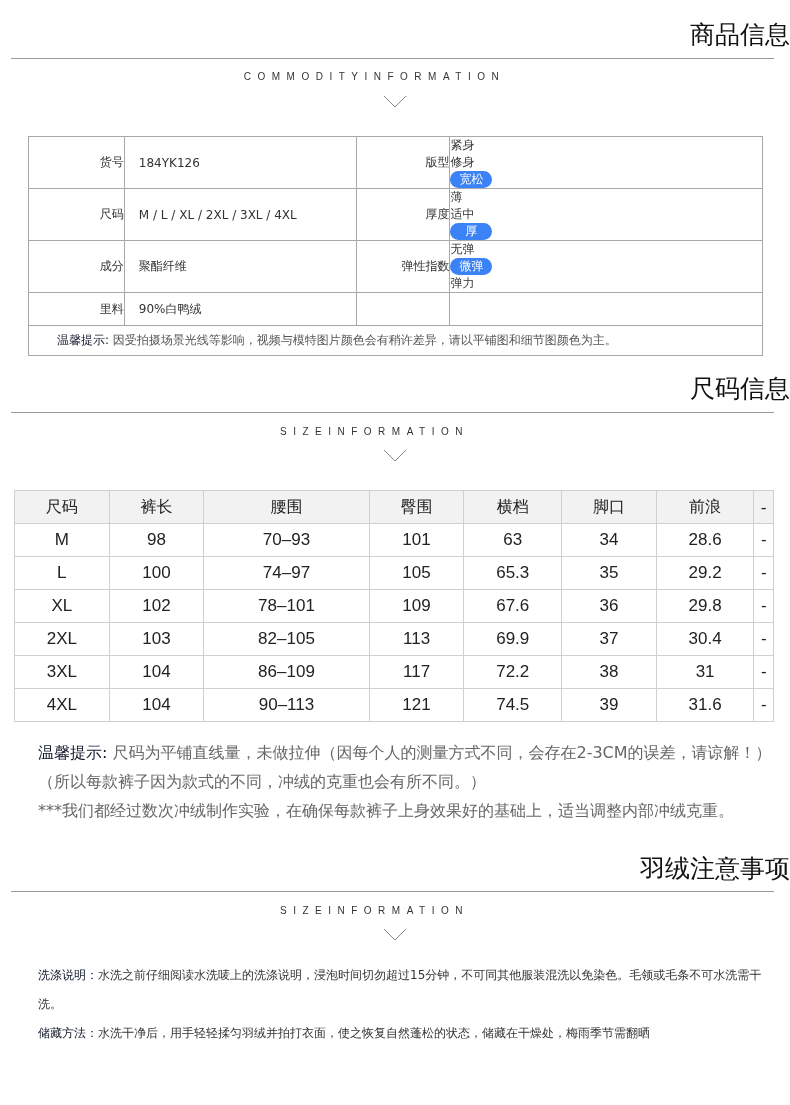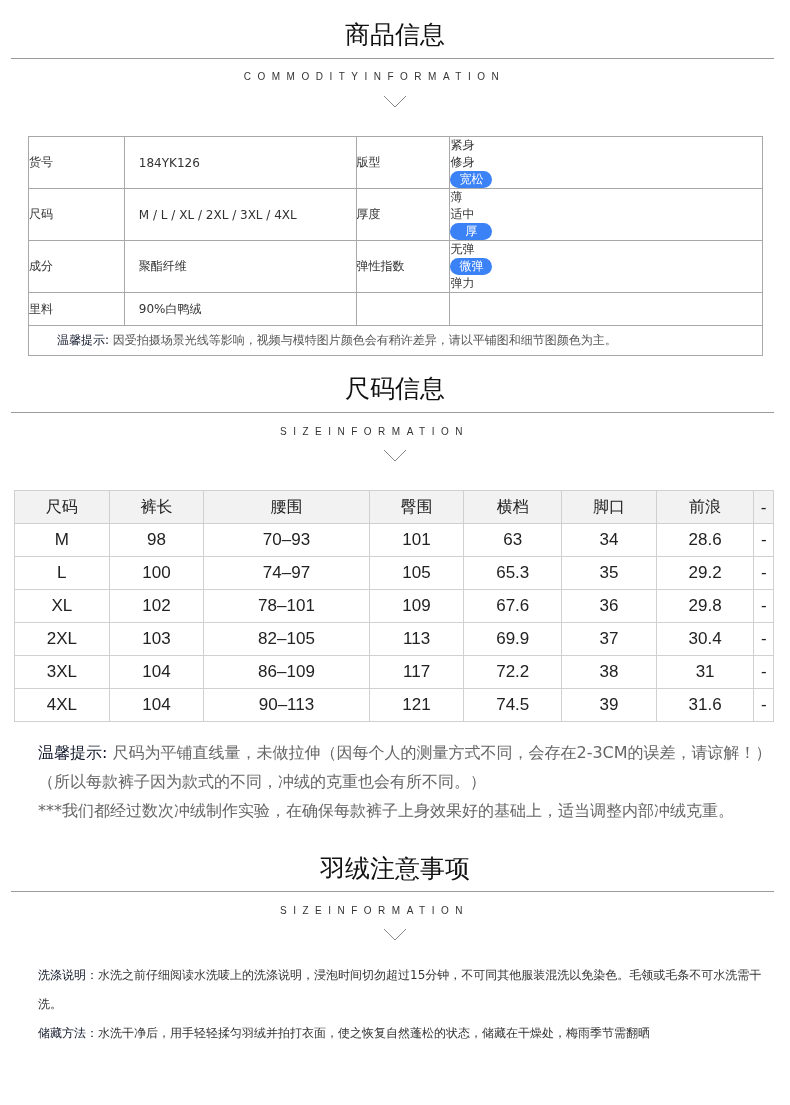--- a/index.html
+++ b/index.html
@@ -1,28 +1,28 @@
 <!DOCTYPE html>
 <html><head>
 <meta charset="utf-8">
 <style>
   * { box-sizing: border-box; margin: 0; padding: 0; }
   html, body { width: 790px; height: 1105px; background: #ffffff; overflow: hidden; }
   body { font-family: "DejaVu Sans", "Liberation Sans", sans-serif; color: #333; position: relative; }
 
-  .section-head { position: absolute; left: 0; width: 790px; text-align: center; }
+  .section-head { position: absolute; left: 0; width: 790px; text-align: right; }
   .section-title { font-family: "DejaVu Serif", "Liberation Serif", serif; font-size: 25px; color: #111; letter-spacing: 0px; line-height: 30px; height: 30px; }
   .section-rule { position: absolute; left: 11px; width: 763px; height: 1px; background: #9a9a9a; }
   .section-sub { position: absolute; left: 0; width: 749px; text-align: center; font-family: "Liberation Sans", sans-serif; font-size: 10px; letter-spacing: 6.5px; color: #333; }
   .chevron { position: absolute; left: 383px; width: 24px; height: 14px; }
 
   
   .info-table { position: absolute; left: 28px; top: 136px; width: 735px; border-collapse: collapse; font-size: 12px; color: #333; }
   .info-table td { border: 1px solid #a8a8a8; height: 33px; padding: 0; }
-  .info-table td.lbl { text-align: left; }
+  .info-table td.lbl { text-align: right; }
   .info-table td.val { padding-left: 14px; }
   .info-table td.opts { padding: 0; }
   .opt-row { display: flex; width: 100%; height: 100%; align-items: flex-start; flex-direction: column; }
   .opt { flex: 1; text-align: center; }
   .pill { display: inline-block; background: #3b82f6; color: #fff; border-radius: 9px; padding: 1px 9px; line-height: 15px; min-width: 42px; }
   .info-note { padding-left: 28px !important; font-size: 12px; color: #555; }
   .red { color: #0f172a; }
 
   
   .size-table { position: absolute; left: 14px; top: 490px; width: 760px; border-collapse: collapse; font-family: "Liberation Sans", sans-serif; font-size: 17px; color: #222; }

